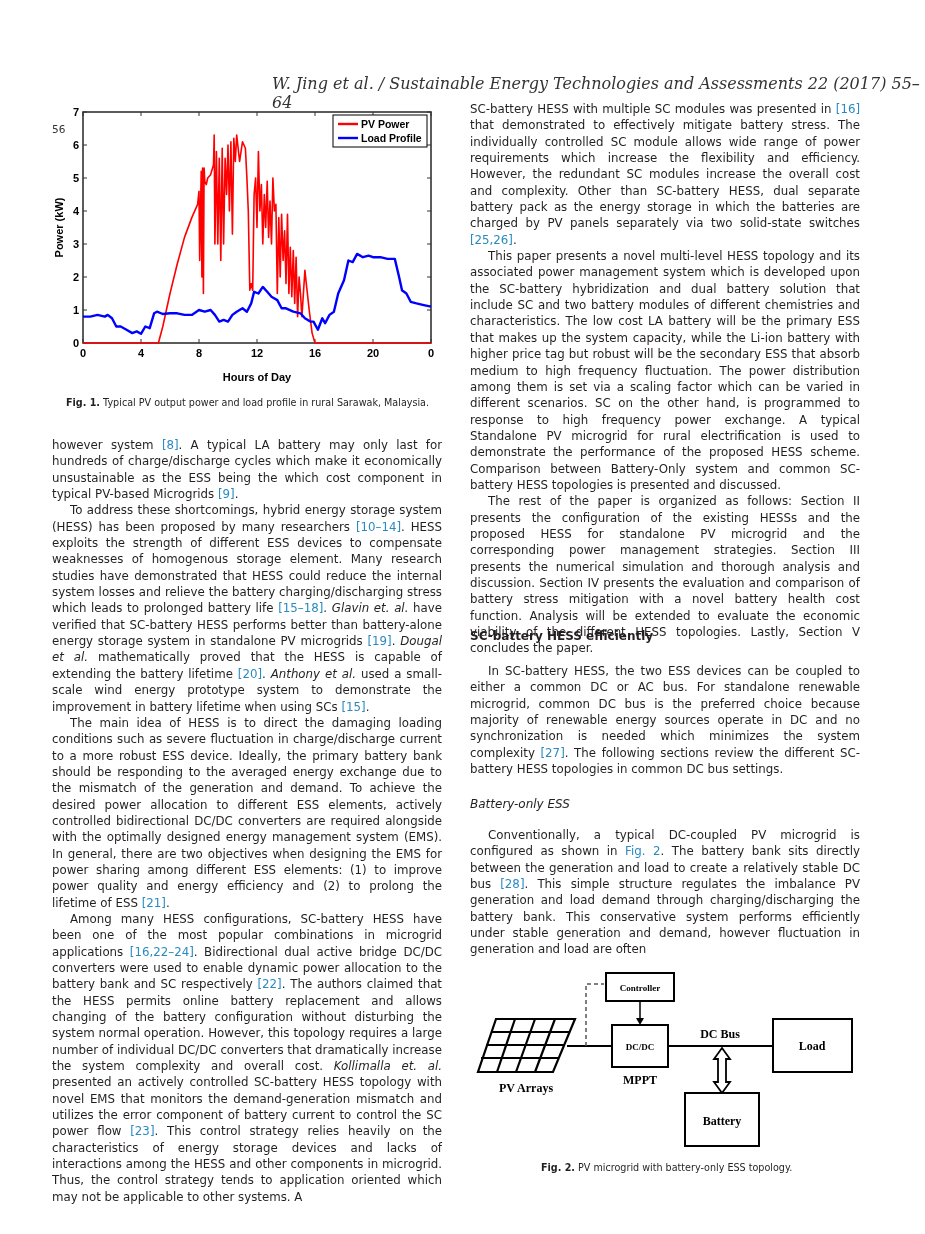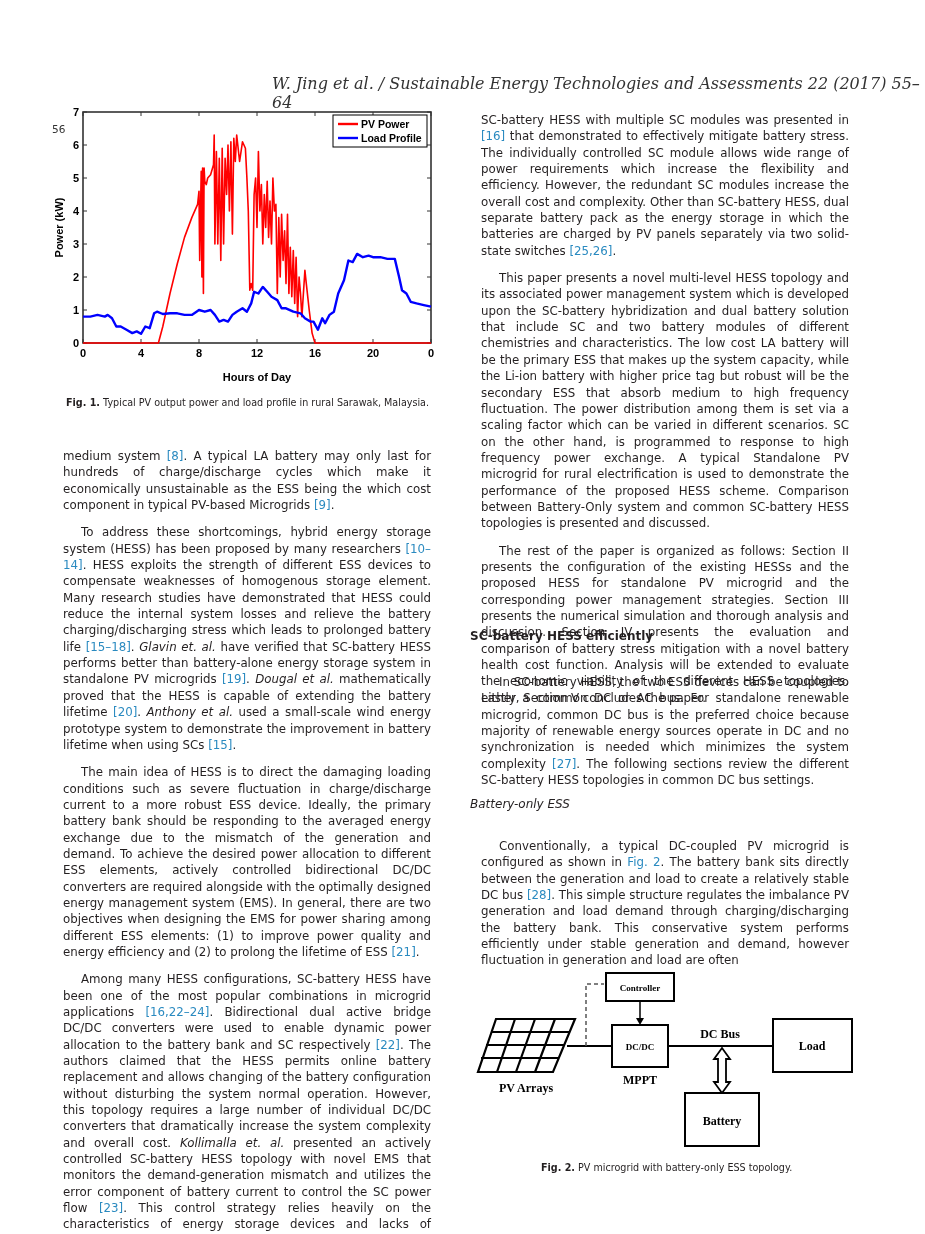--- a/index.html
+++ b/index.html
@@ -4,21 +4,21 @@
 <style>
   html, body { margin: 0; padding: 0; background: #ffffff; }
   body { width: 925px; height: 1234px; position: relative; overflow: hidden;
          font-family: "DejaVu Serif", "Liberation Serif", serif; color: #231f20; }
   .hdr-page { position: absolute; left: 52px; top: 75px; font-size: 10.5px;
               font-family: "DejaVu Sans", "Liberation Sans", sans-serif; color: #333; margin-top: 48px; }
   .hdr-journal { position: absolute; left: 272px; top: 74px; font-size: 16px; font-style: italic;
                  font-family: "DejaVu Serif", "Liberation Serif", serif; color: #333; }
   .col { position: absolute; width: 390px; font-family: "DejaVu Sans", "Liberation Sans", sans-serif;
          font-size: 11.8px; line-height: 16.35px; text-align: justify; }
-  .col p { margin: 11px; }
+  .col p { margin: 0; }
   .col p.ind { text-indent: 18px; }
   .col .cite { color: #2a8ac0; }
   .col i { }
   .left { left: 52px; top: 437px; }
   .right-1 { left: 470px; top: 101px; }
   .right-2 { left: 470px; top: 663px; }
   .right-3 { left: 470px; top: 827px; }
   .sec-head { position: absolute; left: 470px; top: 629px; font-size: 12px; font-weight: bold;
               font-family: "DejaVu Sans", "Liberation Sans", sans-serif; }
   .sub-head { position: absolute; left: 470px; top: 797px; font-size: 12px; font-style: italic;
@@ -97,21 +97,21 @@
         <text x="321" y="47" font-size="10.5" font-weight="bold">Load Profile</text>
       </g>
     </g>
 </svg>
 <div class="caption fig1-cap">
   <b>Fig. 1.</b>
   <span>Typical PV output power and load profile in rural Sarawak, Malaysia.</span>
 </div>
 
 <div class="col left" id="left-col">
-    <p><span>medium system </span><span class="cite">[8]</span><span>. A typical LA battery may only last for hundreds of charge/discharge cycles which make it economically unsustainable as the ESS being the which cost component in typical PV-based Microgrids </span><span class="cite">[9]</span><span>.</span></p>
+    <p><span>however system </span><span class="cite">[8]</span><span>. A typical LA battery may only last for hundreds of charge/discharge cycles which make it economically unsustainable as the ESS being the which cost component in typical PV-based Microgrids </span><span class="cite">[9]</span><span>.</span></p>
     <p class="ind"><span>To address these shortcomings, hybrid energy storage system (HESS) has been proposed by many researchers </span><span class="cite">[10–14]</span><span>. HESS exploits the strength of different ESS devices to compensate weaknesses of homogenous storage element. Many research studies have demonstrated that HESS could reduce the internal system losses and relieve the battery charging/discharging stress which leads to prolonged battery life </span><span class="cite">[15–18]</span><span>. </span><i>Glavin et. al.</i><span> have verified that SC-battery HESS performs better than battery-alone energy storage system in standalone PV microgrids </span><span class="cite">[19]</span><span>. </span><i>Dougal et al.</i><span> mathematically proved that the HESS is capable of extending the battery lifetime </span><span class="cite">[20]</span><span>. </span><i>Anthony et al.</i><span> used a small-scale wind energy prototype system to demonstrate the improvement in battery lifetime when using SCs </span><span class="cite">[15]</span><span>.</span></p>
     <p class="ind"><span>The main idea of HESS is to direct the damaging loading conditions such as severe fluctuation in charge/discharge current to a more robust ESS device. Ideally, the primary battery bank should be responding to the averaged energy exchange due to the mismatch of the generation and demand. To achieve the desired power allocation to different ESS elements, actively controlled bidirectional DC/DC converters are required alongside with the optimally designed energy management system (EMS). In general, there are two objectives when designing the EMS for power sharing among different ESS elements: (1) to improve power quality and energy efficiency and (2) to prolong the lifetime of ESS </span><span class="cite">[21]</span><span>.</span></p>
     <p class="ind"><span>Among many HESS configurations, SC-battery HESS have been one of the most popular combinations in microgrid applications </span><span class="cite">[16,22–24]</span><span>. Bidirectional dual active bridge DC/DC converters were used to enable dynamic power allocation to the battery bank and SC respectively </span><span class="cite">[22]</span><span>. The authors claimed that the HESS permits online battery replacement and allows changing of the battery configuration without disturbing the system normal operation. However, this topology requires a large number of individual DC/DC converters that dramatically increase the system complexity and overall cost. </span><i>Kollimalla et. al.</i><span> presented an actively controlled SC-battery HESS topology with novel EMS that monitors the demand-generation mismatch and utilizes the error component of battery current to control the SC power flow </span><span class="cite">[23]</span><span>. This control strategy relies heavily on the characteristics of energy storage devices and lacks of interactions among the HESS and other components in microgrid. Thus, the control strategy tends to application oriented which may not be applicable to other systems. A</span></p>
   </div>
 
 <div class="col right-1" id="right-col-1">
     <p><span>SC-battery HESS with multiple SC modules was presented in </span><span class="cite">[16]</span><span> that demonstrated to effectively mitigate battery stress. The individually controlled SC module allows wide range of power requirements which increase the flexibility and efficiency. However, the redundant SC modules increase the overall cost and complexity. Other than SC-battery HESS, dual separate battery pack as the energy storage in which the batteries are charged by PV panels separately via two solid-state switches </span><span class="cite">[25,26]</span><span>.</span></p>
     <p class="ind"><span>This paper presents a novel multi-level HESS topology and its associated power management system which is developed upon the SC-battery hybridization and dual battery solution that include SC and two battery modules of different chemistries and characteristics. The low cost LA battery will be the primary ESS that makes up the system capacity, while the Li-ion battery with higher price tag but robust will be the secondary ESS that absorb medium to high frequency fluctuation. The power distribution among them is set via a scaling factor which can be varied in different scenarios. SC on the other hand, is programmed to response to high frequency power exchange. A typical Standalone PV microgrid for rural electrification is used to demonstrate the performance of the proposed HESS scheme. Comparison between Battery-Only system and common SC-battery HESS topologies is presented and discussed.</span></p>
     <p class="ind"><span>The rest of the paper is organized as follows: Section II presents the configuration of the existing HESSs and the proposed HESS for standalone PV microgrid and the corresponding power management strategies. Section III presents the numerical simulation and thorough analysis and discussion. Section IV presents the evaluation and comparison of battery stress mitigation with a novel battery health cost function. Analysis will be extended to evaluate the economic viability of the different HESS topologies. Lastly, Section V concludes the paper.</span></p>
   </div>

